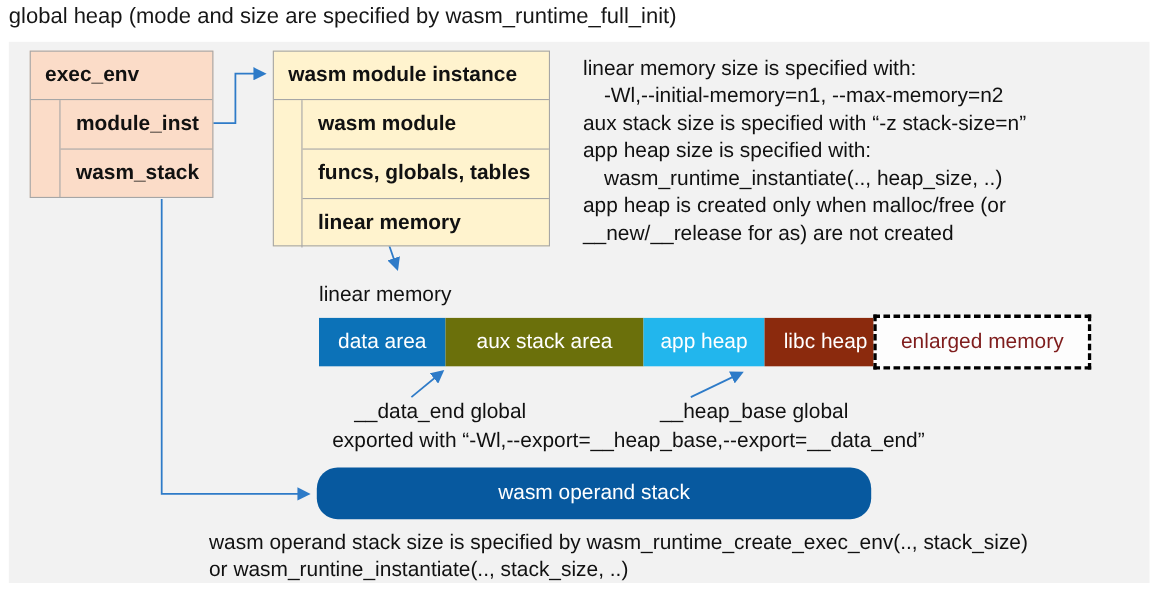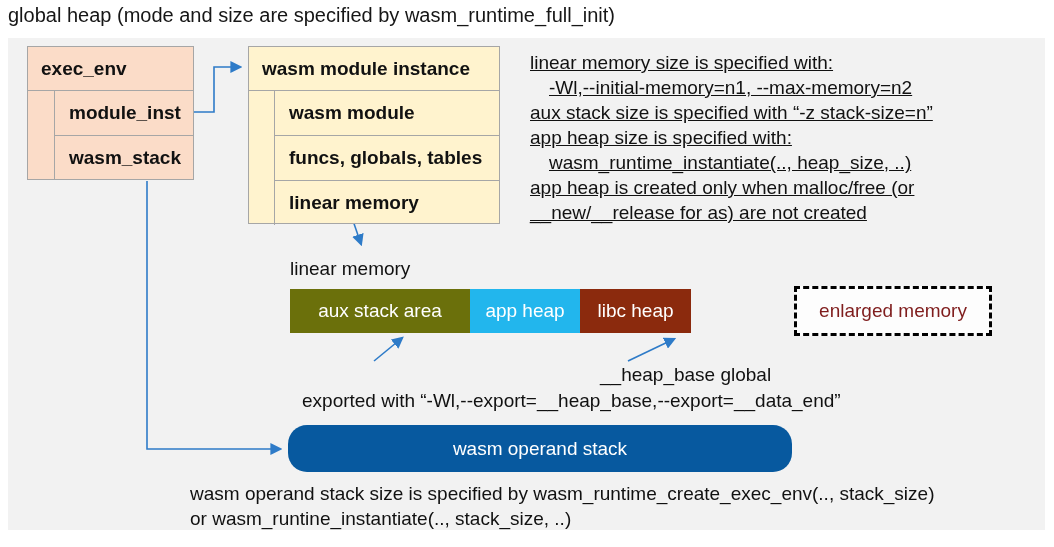--- a/index.html
+++ b/index.html
@@ -26,21 +26,21 @@
   .box{position:absolute;border:1px solid #a6a6a6;box-sizing:border-box;font-size:19px;font-weight:bold;}
   .box.pink{background:#fbdcc8;}
   .box.yellow{background:#fff3ce;}
   .box-header{height:43px;line-height:43px;padding-left:13px;border-bottom:1px solid #a6a6a6;}
   .box-rows{margin-left:26px;border-left:1px solid #a6a6a6;}
   .box.yellow .box-rows{margin-left:25px;}
   .box-row{height:44px;line-height:44px;padding-left:14px;border-bottom:1px solid #a6a6a6;}
   .box-row:last-child{border-bottom:none;}
 
   
-  .right-notes{position:absolute;left:530px;top:50px;font-size:19px;line-height:25px;white-space:nowrap;text-decoration:underline;}
+  .right-notes{position:absolute;left:530px;top:50px;font-size:19px;line-height:25px;white-space:nowrap;}
   .right-notes .indent{padding-left:19px;}
 
   .lm-label{position:absolute;left:290px;top:258px;font-size:19px;}
 
   .bar{position:absolute;left:290px;top:289px;height:44px;display:flex;}
   .seg{height:44px;display:flex;align-items:center;justify-content:center;
        color:#ffffff;font-size:19px;white-space:nowrap;}
   .seg-data{width:115px;background:#0c72b8;}
   .seg-aux{width:180px;background:#6b700b;}
   .seg-app{width:110px;background:#22b6ed;}
@@ -115,27 +115,29 @@
     <div>aux stack size is specified with “-z stack-size=n”</div>
     <div>app heap size is specified with:</div>
     <div class="indent">wasm_runtime_instantiate(.., heap_size, ..)</div>
     <div>app heap is created only when malloc/free (or</div>
     <div>__new/__release for as) are not created</div>
   </div>
 
   <div class="lm-label">linear memory</div>
 
   <div class="bar">
+    <div class="seg seg-data">data area</div>
     <div class="seg seg-aux">aux stack area</div>
     <div class="seg seg-app">app heap</div>
     <div class="seg seg-libc">libc heap</div>
   </div>
 
   <div class="enlarged">enlarged memory</div>
 
+  <div class="ann ann-data-end">__data_end global</div>
   <div class="ann ann-heap-base">__heap_base global</div>
   <div class="ann ann-exported">exported with “-Wl,--export=__heap_base,--export=__data_end”</div>
 
   <div class="operand">wasm operand stack</div>
 
   <div class="bottom-notes">
     <div>wasm operand stack size is specified by wasm_runtime_create_exec_env(.., stack_size)</div>
     <div>or wasm_runtine_instantiate(.., stack_size, ..)</div>
   </div>
 

